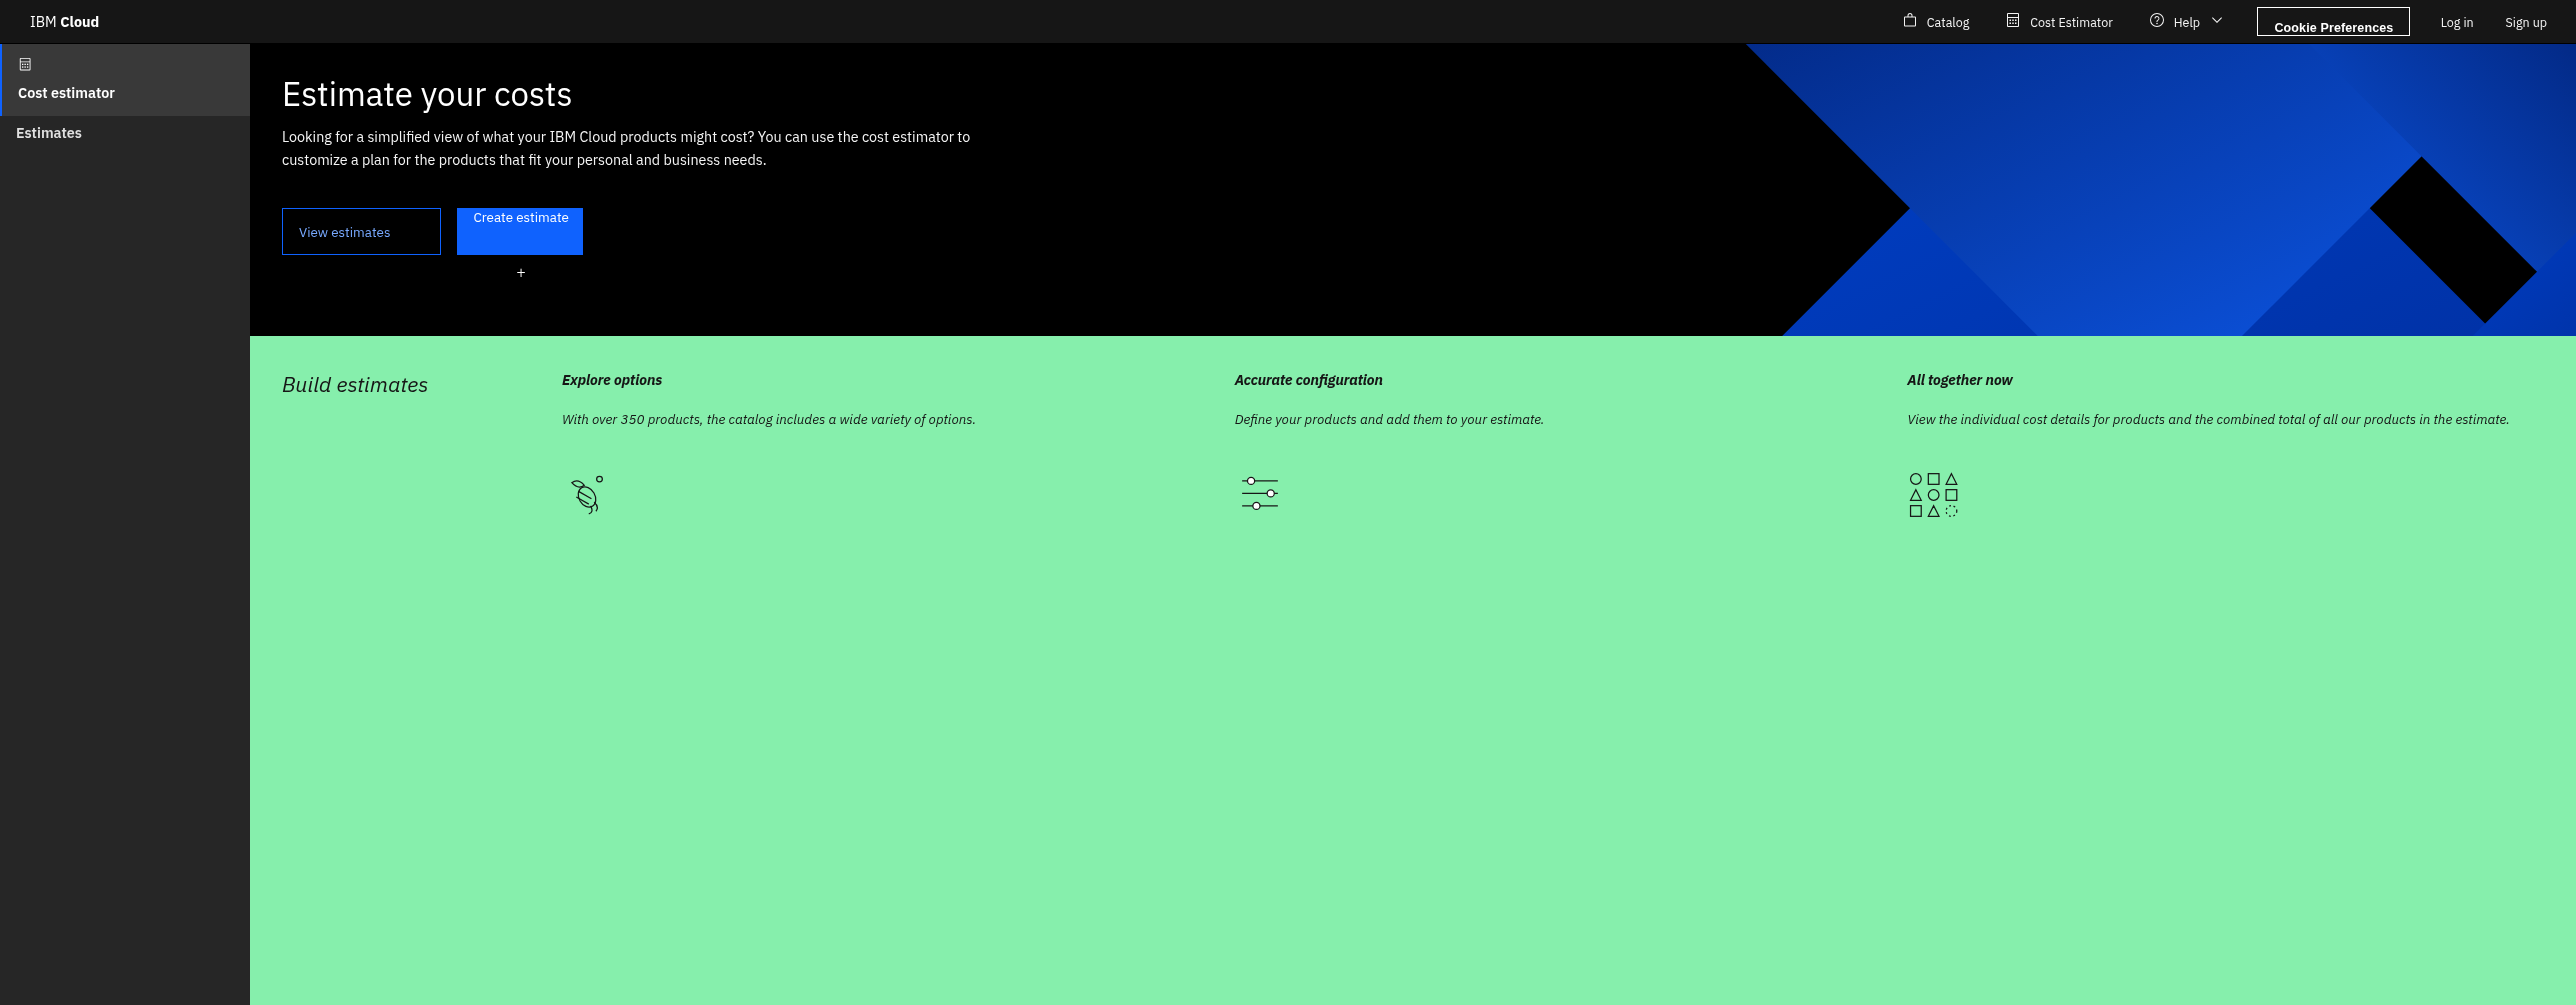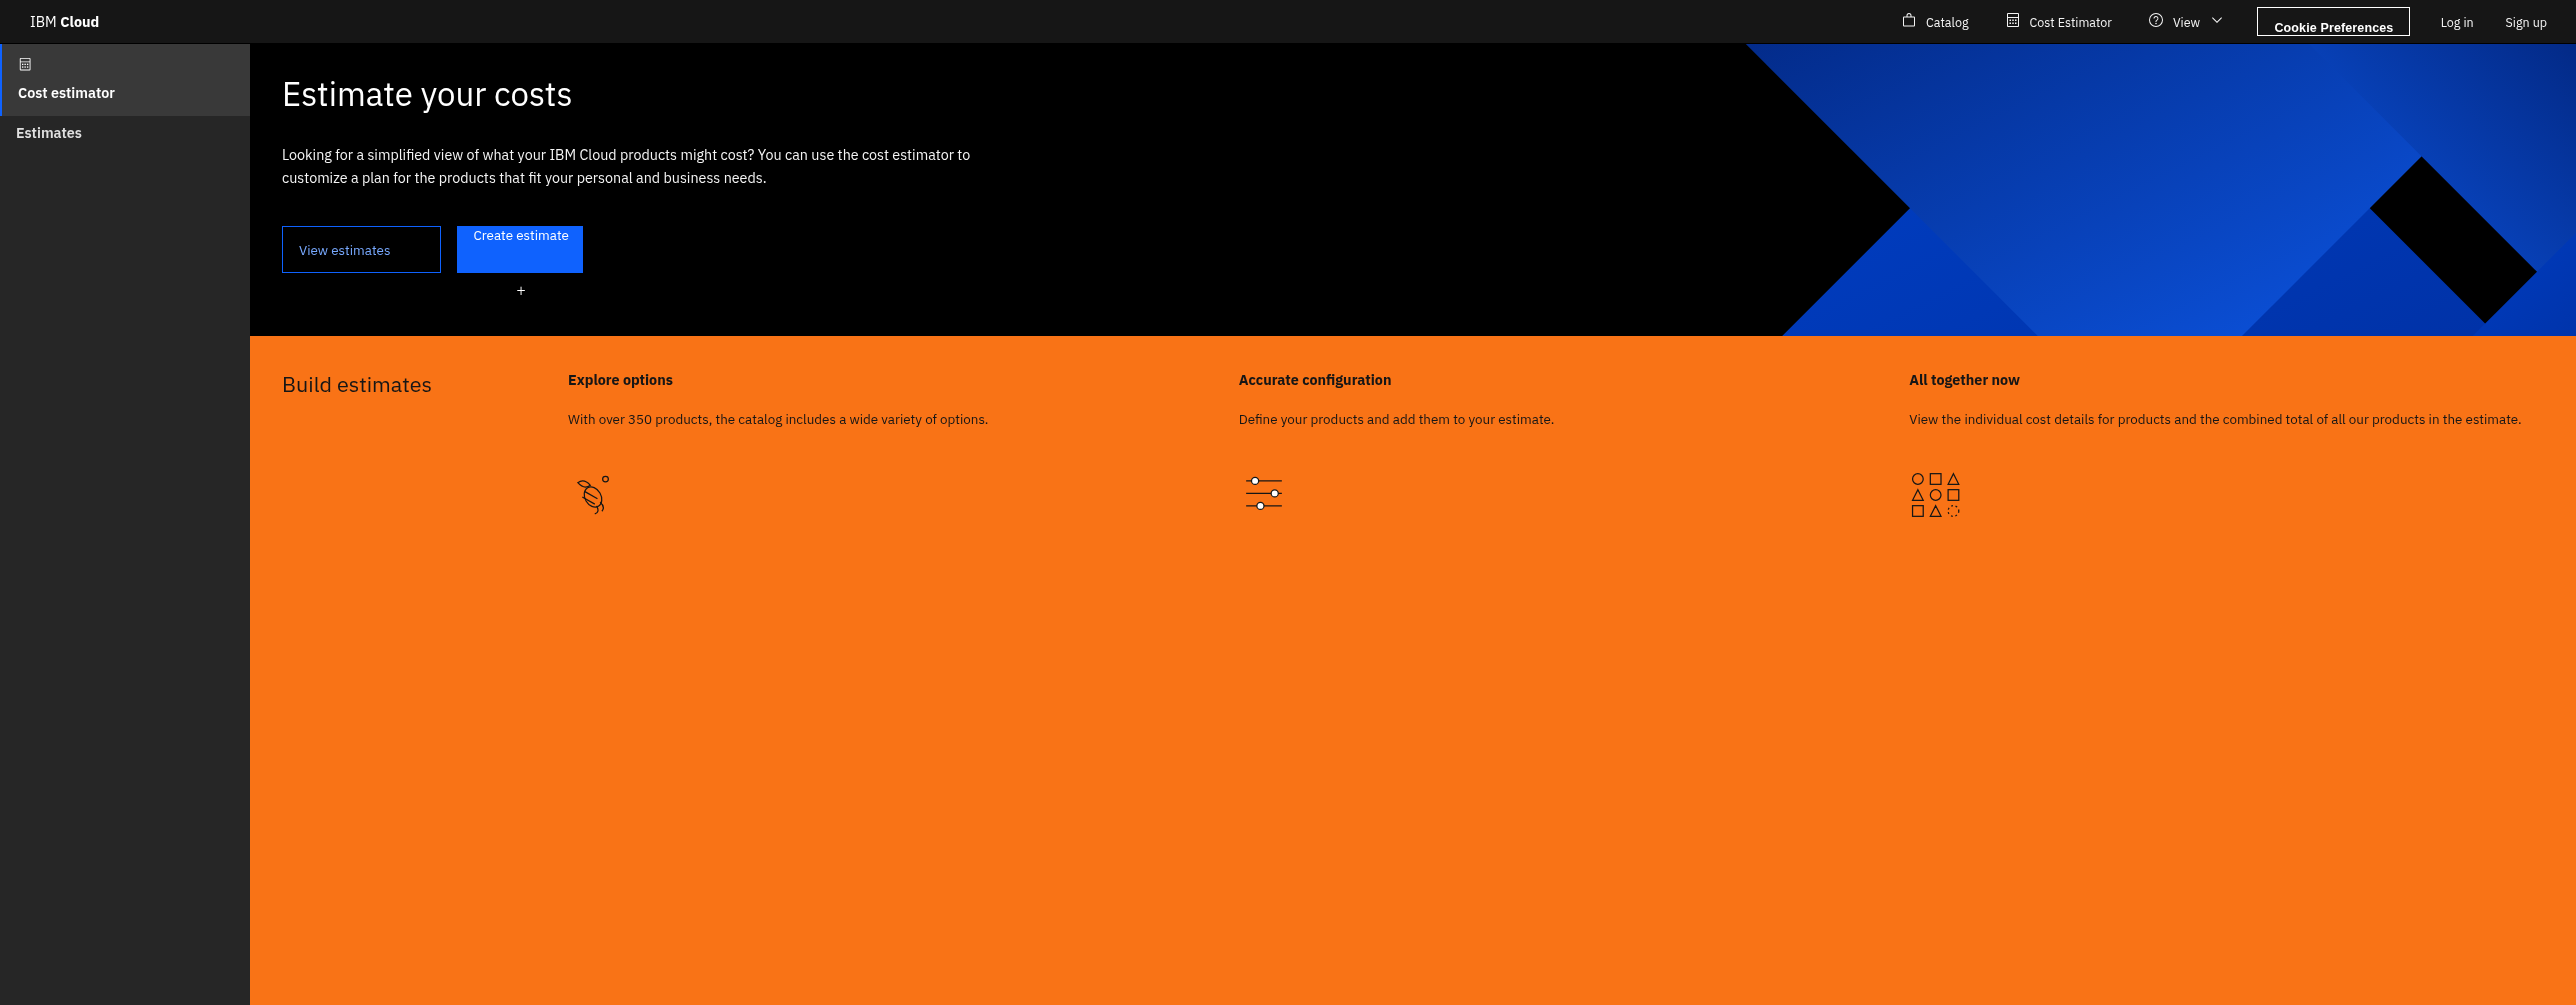--- a/index.html
+++ b/index.html
@@ -127,21 +127,21 @@
   .hero-bg { position: absolute; inset: 0; }
   .hero-content {
     position: relative; z-index: 2;
     padding: 29px 32px;
     max-width: 787px;
   }
   .hero-title {
     font-size: 33px;
     font-weight: 400;
     line-height: 1.25;
-    margin-bottom: 30px;
+    margin-bottom: 12px;
     color: #fff;
   }
   .hero-desc {
     font-size: 14.3px;
     line-height: 1.6;
     color: #f4f4f4;
     max-width: 742px;
     margin-bottom: 36px;
   }
   .hero-actions { display: flex; gap: 16px; }
@@ -165,26 +165,27 @@
     background: #0f62fe;
     color: #fff;
     padding: 0 14.3px 0 16px;
     gap: 36px;
     flex-direction: column;
   }
   .btn-primary .plus { font-size: 16px; font-weight: 300; }
 
   
   .build-section {
-    background: #f97316;
+    background: #86efac;
     flex: 1 1 auto;
     color: #161616;
     padding: 34px 32px 19.7px 32px;
     display: flex;
-    gap: 18px;
+    gap: 12px;
+    font-style: italic;
   }
   .build-left {
     width: 268px;
     flex: 0 0 268px;
   }
   .build-heading {
     font-size: 21.5px;
     font-weight: 400;
     color: #161616;
   }
@@ -246,21 +247,21 @@
   </div>
 
   <div class="header-item">
     <span>
       <svg viewBox="0 0 32 32">
           <path d="M16 2a14 14 0 1 0 14 14A14 14 0 0 0 16 2Zm0 26a12 12 0 1 1 12-12 12 12 0 0 1-12 12Z"></path>
           <circle cx="16" cy="23" r="1.5"></circle>
           <path d="M16 8a5 5 0 0 0-5 5h2a3 3 0 1 1 4.5 2.6C16 16.7 15 17.5 15 19v1h2v-1c0-.7.5-1.1 1.6-1.8A5 5 0 0 0 16 8Z"></path>
         </svg>
     </span>
-    <span>View</span>
+    <span>Help</span>
     <span>
       <svg viewBox="0 0 32 32" width="12.5" height="12.5">
           <path d="M16 22 6 12l1.4-1.4L16 19.2l8.6-8.6L26 12Z"></path>
         </svg>
     </span>
   </div>
 
   <button class="cookie-btn">
     <span>Cookie Preferences</span>
   </button>

